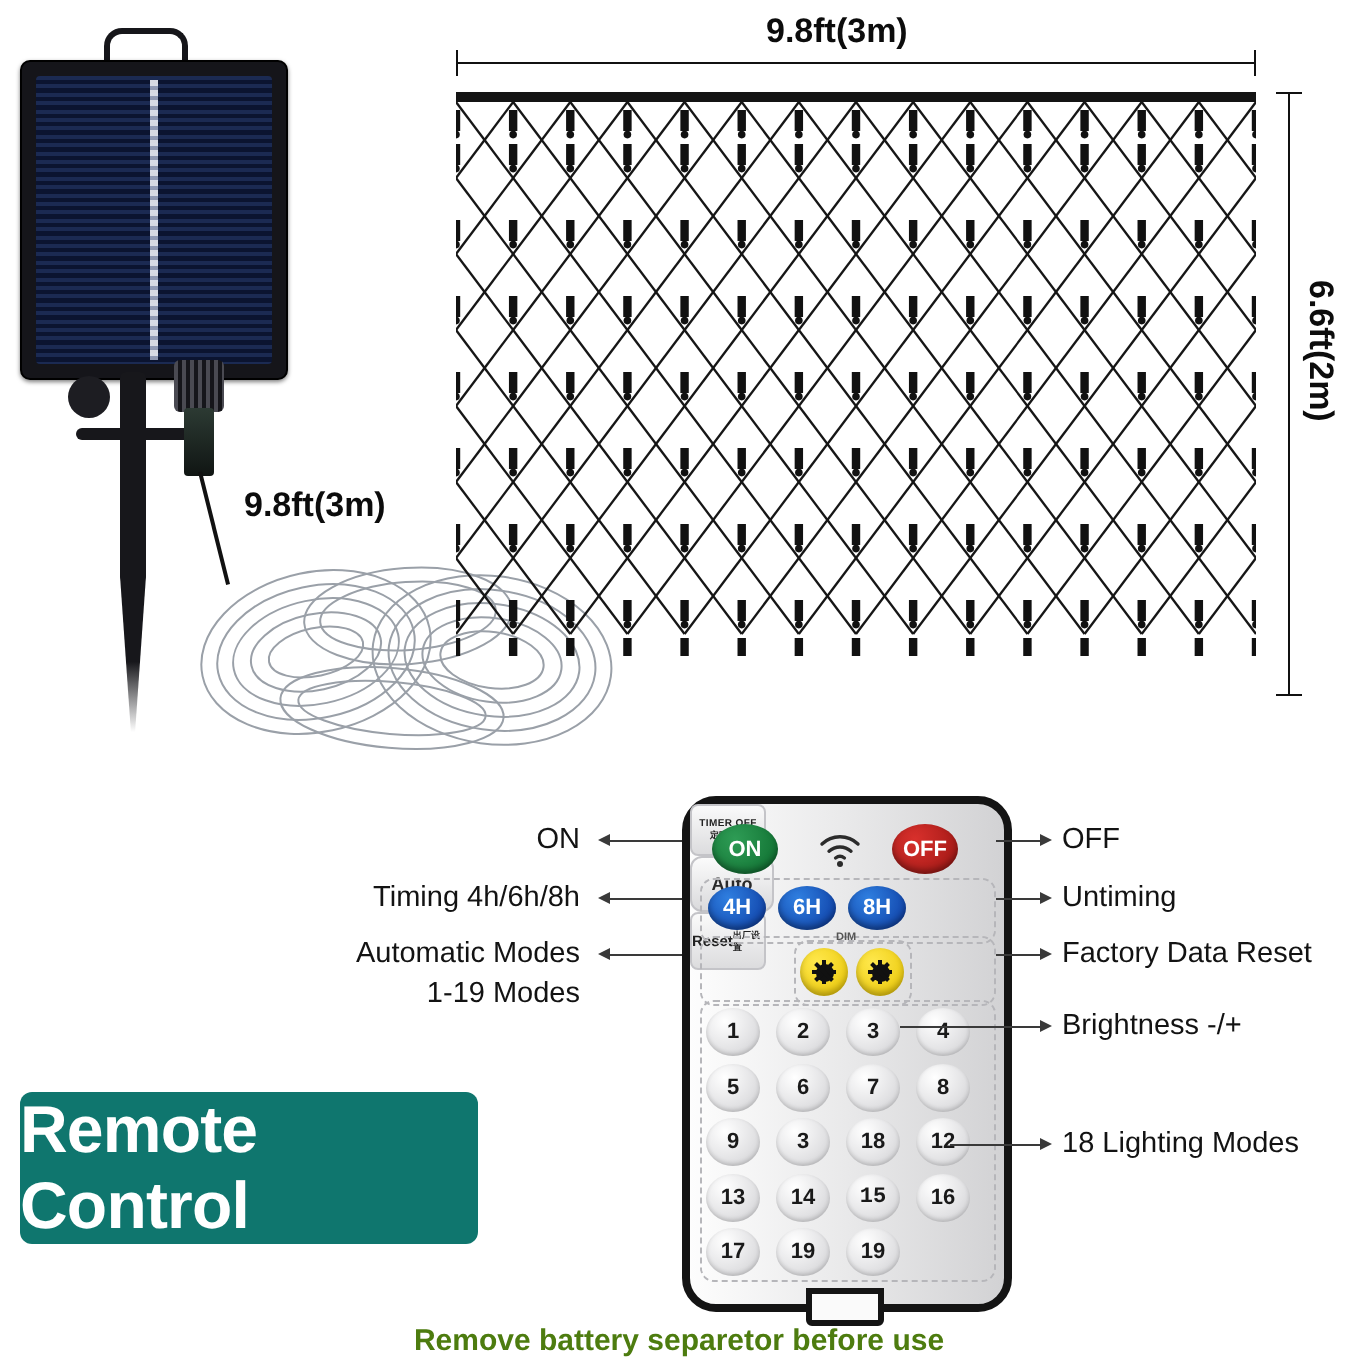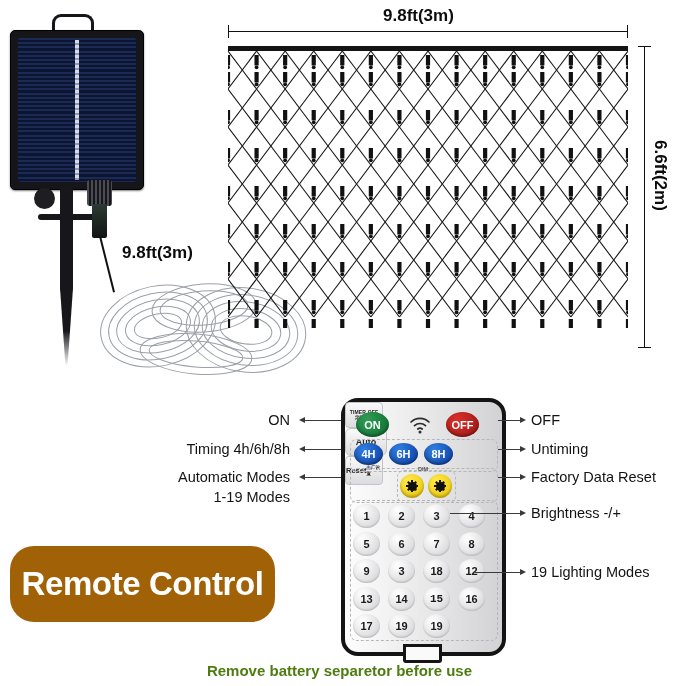--- a/index.html
+++ b/index.html
@@ -111,21 +111,21 @@
   .anno{position:absolute;font-size:14.5px;color:#131313;white-space:nowrap;}
   .anno.r{text-align:left;}
   .anno.l{text-align:right;}
   .lead{position:absolute;height:1px;background:#3a3a3a;}
   .arrow-l{position:absolute;width:0;height:0;border-top:3.5px solid transparent;
     border-bottom:3.5px solid transparent;border-right:6px solid #3a3a3a;}
   .arrow-r{position:absolute;width:0;height:0;border-top:3.5px solid transparent;
     border-bottom:3.5px solid transparent;border-left:6px solid #3a3a3a;}
 
   
-  #badge{left:10px;top:546px;width:265px;height:76px;background:#a16207;border-radius:24px;
+  #badge{left:10px;top:546px;width:229px;height:76px;background:#0f766e;border-radius:6px;
     display:flex;align-items:center;justify-content:center;}
   #badge-text{color:#fff;font-size:33px;font-weight:700;letter-spacing:-.4px;}
   #warning{left:0;top:662px;width:679px;text-align:center;color:#4d7c0f;
     font-size:15px;font-weight:700;}
 </style>
 </head>
 <body>
 
 <div class="abs dim-label" style="left:383px;top:6px;">9.8ft(3m)</div>
 <div class="dim-line-h" style="left:228px;top:31px;width:400px;"></div>
@@ -953,18 +953,18 @@
 <div class="lead" style="left:498px;top:477px;width:22px;"></div>
 <div class="arrow-r" style="left:520px;top:474px;"></div>
 <div class="anno r" style="left:531px;top:469px;">Factory Data Reset</div>
 
 <div class="lead" style="left:450px;top:513px;width:70px;"></div>
 <div class="arrow-r" style="left:520px;top:510px;"></div>
 <div class="anno r" style="left:531px;top:505px;">Brightness -/+</div>
 
 <div class="lead" style="left:475px;top:572px;width:45px;"></div>
 <div class="arrow-r" style="left:520px;top:569px;"></div>
-<div class="anno r" style="left:531px;top:564px;">19  Lighting Modes</div>
+<div class="anno r" style="left:531px;top:564px;">18  Lighting Modes</div>
 
 <div class="abs" id="badge">
   <span id="badge-text">Remote Control</span>
 </div>
 <div class="abs" id="warning">Remove battery separetor before use</div>
 
 </body></html>

